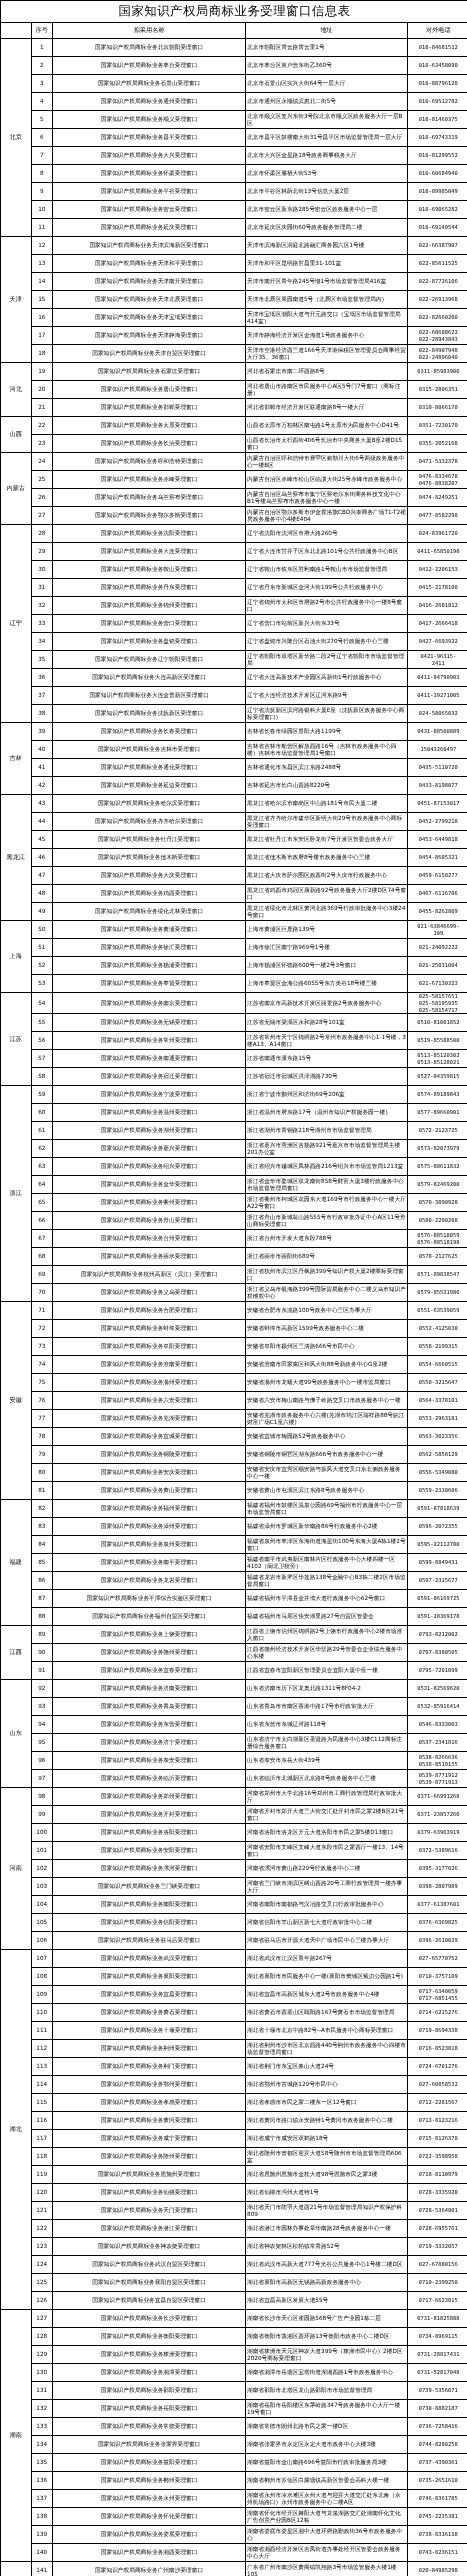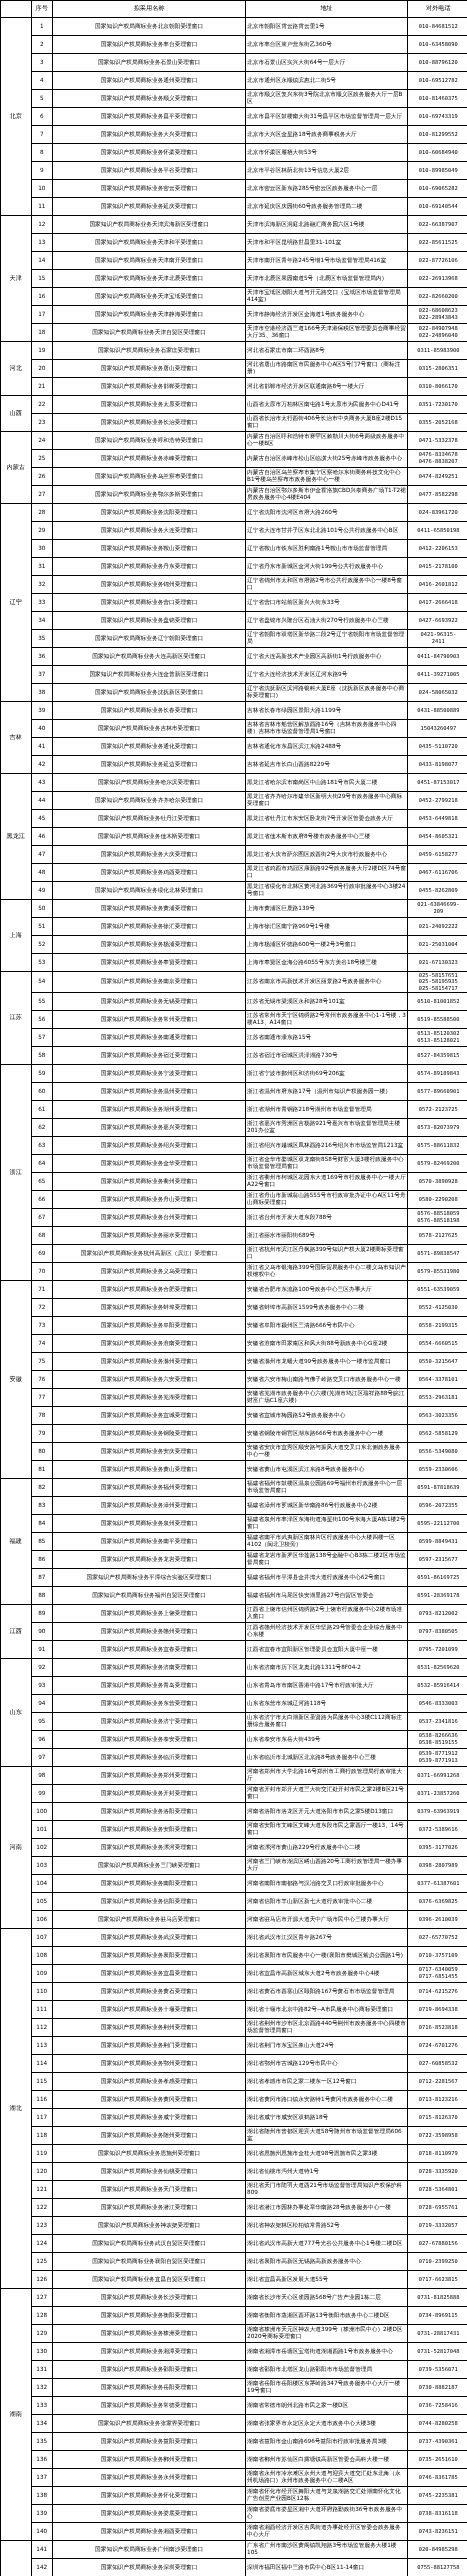--- a/index.html
+++ b/index.html
@@ -17,20 +17,21 @@
   td.num { text-align:center; }
   td.name { text-align:center; }
   td.addr { text-align:left; }
   td.phone { text-align:center; white-space:pre-line; font-family:"DejaVu Sans Mono","Liberation Mono",monospace; font-size:5.4px; }
   col.c1 { width:30px; } col.c2 { width:21.6px; } col.c3 { width:193px; } col.c4 { width:162px; } col.c5 { width:61px; }
 </style>
 </head>
 <body>
 
 <div class="sheet">
+  <div class="title">国家知识产权局商标业务受理窗口信息表</div>
   <table>
     <colgroup>
         <col class="c1">
         <col class="c2">
         <col class="c3">
         <col class="c4">
         <col class="c5">
       </colgroup>
     <thead>
       <tr>

